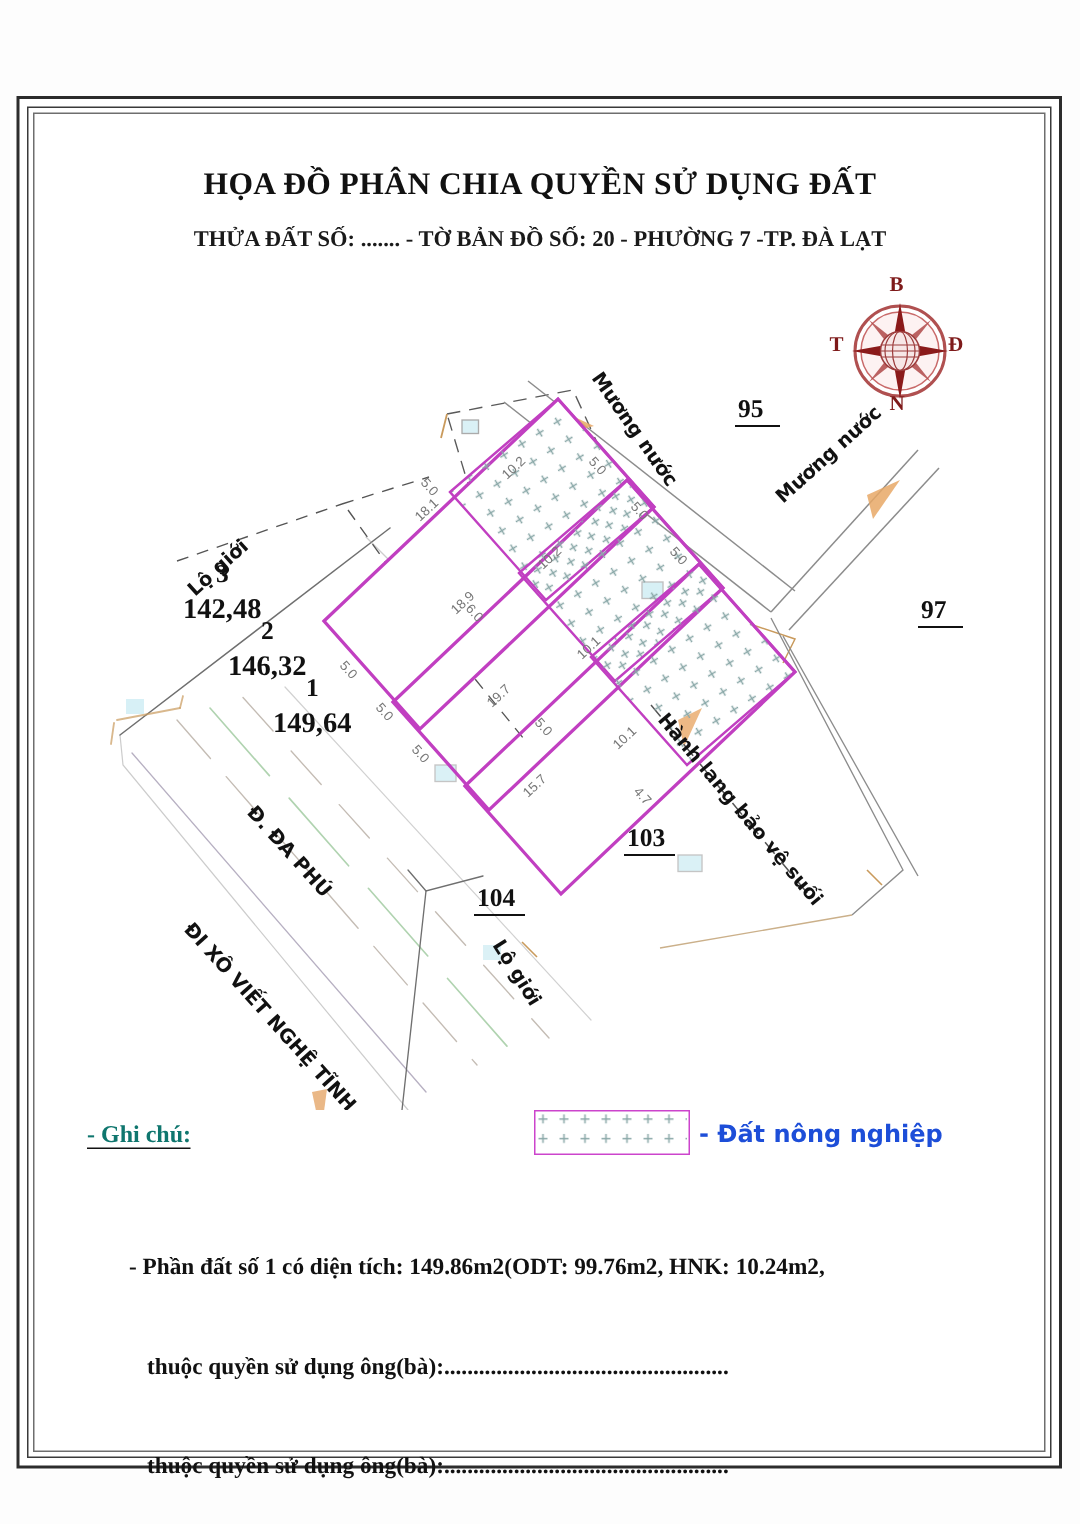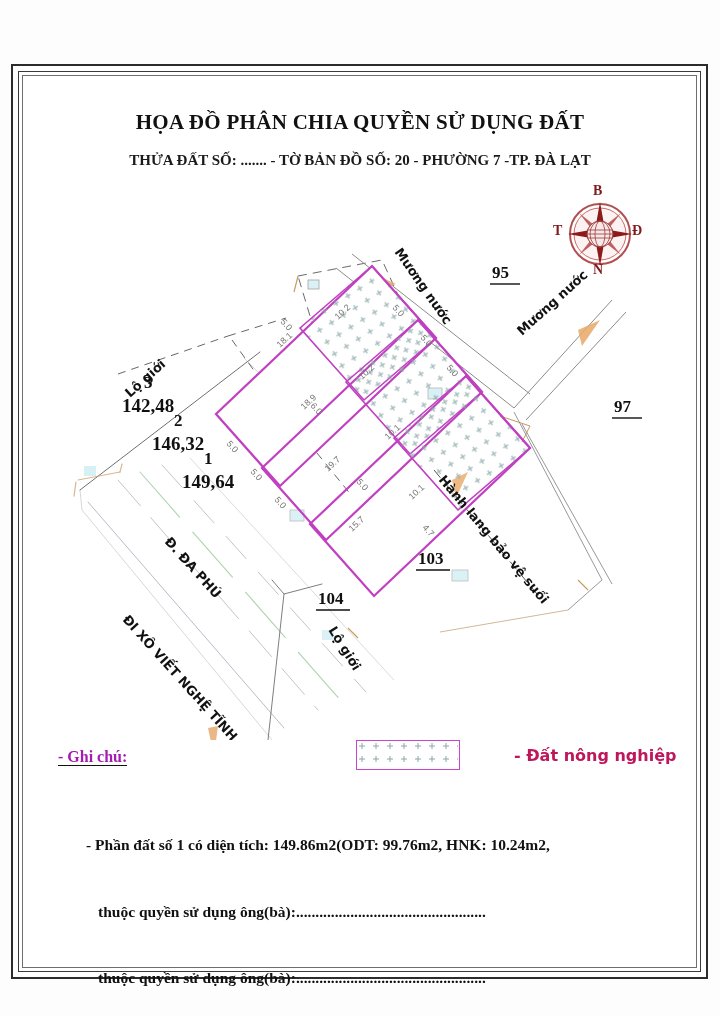--- a/index.html
+++ b/index.html
@@ -38,31 +38,30 @@
   .compass .n-b{left:41px;top:-3px;}
   .compass .n-n{left:41px;top:76px;}
   .compass .n-d{left:80px;top:37px;}
   .compass .n-t{left:1px;top:37px;}
 
   
   .map{position:absolute;left:22px;top:180px;width:676px;height:560px;}
 
   
   .note-title{
-    position:absolute;left:58px;top:748px;font-size:16px;font-weight:bold;color:#a21caf;
+    position:absolute;left:58px;top:748px;font-size:16px;font-weight:bold;color:#0f766e;
   }
   .note-title span{border-bottom:1.5px solid #111;}
   .legend-swatch{
     position:absolute;left:356px;top:740px;width:104px;height:30px;
     border:1.5px solid #cc44cc;background:#ffffff;box-sizing:border-box;
   }
   .legend-label{
-    position:absolute;left:466px;top:746px;font-size:16px;font-weight:bold;color:#be185d;
+    position:absolute;left:466px;top:746px;font-size:16px;font-weight:bold;color:#1d4ed8;
     font-family:"DejaVu Sans", sans-serif;
-    margin-left:48px;
   }
   .notes-block{
     position:absolute;left:86px;top:790px;width:560px;
     font-size:15.5px;color:#111;line-height:1.52;font-weight:bold;
   }
   .notes-block .ln{white-space:nowrap;margin-top:43px;}
   .notes-block .ind{padding-left:12px;}
 </style>
 </head>
 <body>

